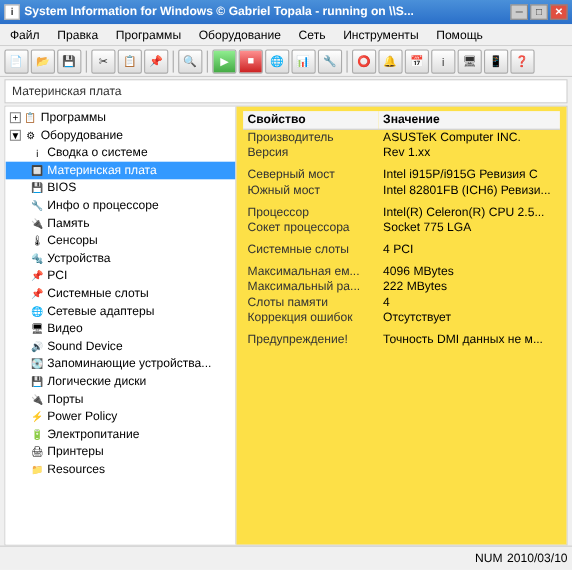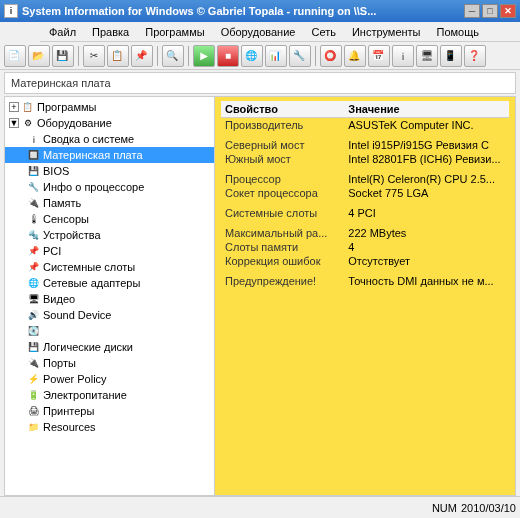--- a/index.html
+++ b/index.html
@@ -50,21 +50,20 @@
 
     
     .menu-bar {
       background: #f0f0f0;
       border-bottom: 1px solid #ccc;
       height: 20px;
       display: flex;
       align-items: center;
       padding: 0 2px;
       gap: 2px;
-      margin-left: 40px;
     }
     .menu-item {
       padding: 2px 6px;
       font-size: 11px;
       cursor: pointer;
       border: 1px solid transparent;
     }
 
     
     .toolbar {
@@ -302,20 +301,21 @@
     <div class="tree-item" style="padding-left:22px;">
       <span class="tree-icon">🖥</span>
       <span class="tree-label">Видео</span>
     </div>
     <div class="tree-item" style="padding-left:22px;">
       <span class="tree-icon">🔊</span>
       <span class="tree-label">Sound Device</span>
     </div>
     <div class="tree-item" style="padding-left:22px;">
       <span class="tree-icon">💽</span>
+      <span class="tree-label">Запоминающие устройства...</span>
     </div>
     <div class="tree-item" style="padding-left:22px;">
       <span class="tree-icon">💾</span>
       <span class="tree-label">Логические диски</span>
     </div>
     <div class="tree-item" style="padding-left:22px;">
       <span class="tree-icon">🔌</span>
       <span class="tree-label">Порты</span>
     </div>
     <div class="tree-item" style="padding-left:22px;">
@@ -342,20 +342,24 @@
         <tr>
           <th>Свойство</th>
           <th>Значение</th>
         </tr>
       </thead>
       <tbody id="prop-tbody">
       <tr>
             <td>Производитель</td>
             <td>ASUSTeK Computer INC.</td>
           </tr>
+          <tr>
+            <td>Версия</td>
+            <td>Rev 1.xx</td>
+          </tr>
           <tr class="section-gap">
             <td colspan="2"></td>
           </tr>
           <tr>
             <td>Северный мост</td>
             <td>Intel i915P/i915G Ревизия С</td>
           </tr>
           <tr>
             <td>Южный мост</td>
             <td>Intel 82801FB (ICH6) Ревизи...</td>
@@ -373,20 +377,24 @@
           </tr>
           <tr class="section-gap">
             <td colspan="2"></td>
           </tr>
           <tr>
             <td>Системные слоты</td>
             <td>4 PCI</td>
           </tr>
           <tr class="section-gap">
             <td colspan="2"></td>
+          </tr>
+          <tr>
+            <td>Максимальная ем...</td>
+            <td>4096 MBytes</td>
           </tr>
           <tr>
             <td>Максимальный ра...</td>
             <td>222 MBytes</td>
           </tr>
           <tr>
             <td>Слоты памяти</td>
             <td>4</td>
           </tr>
           <tr>

